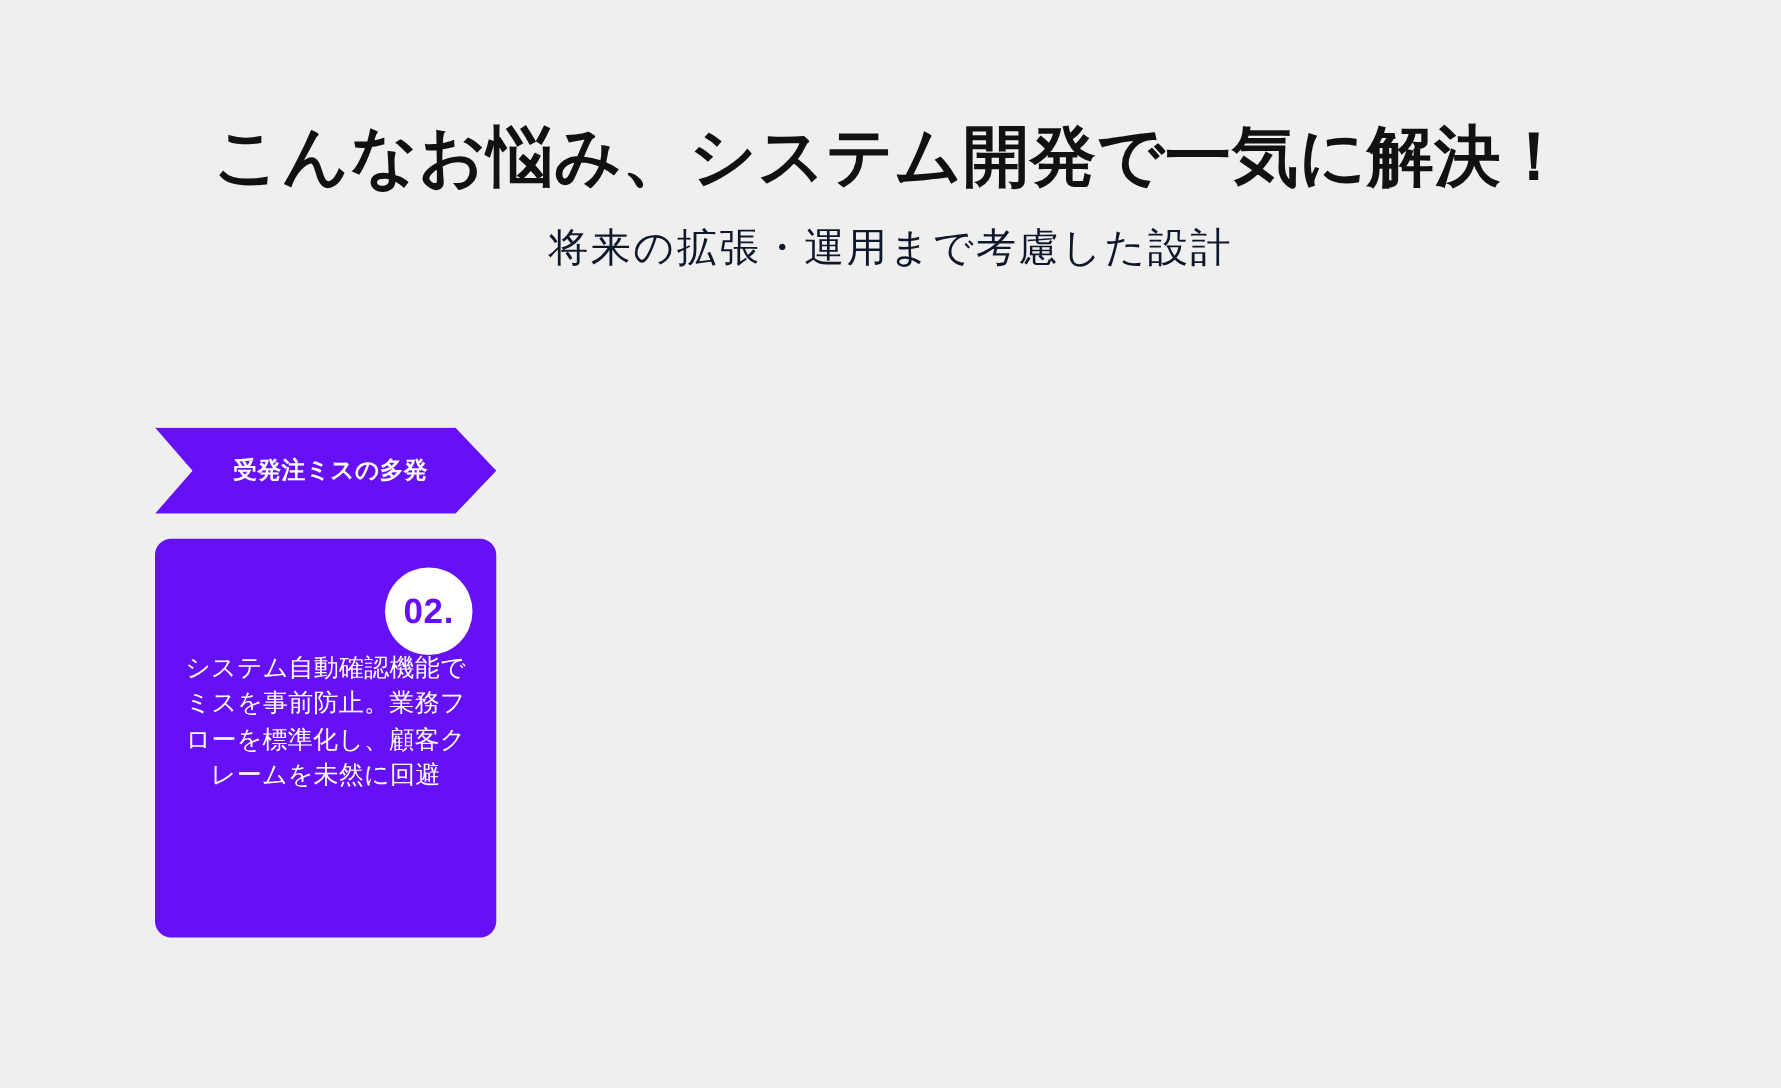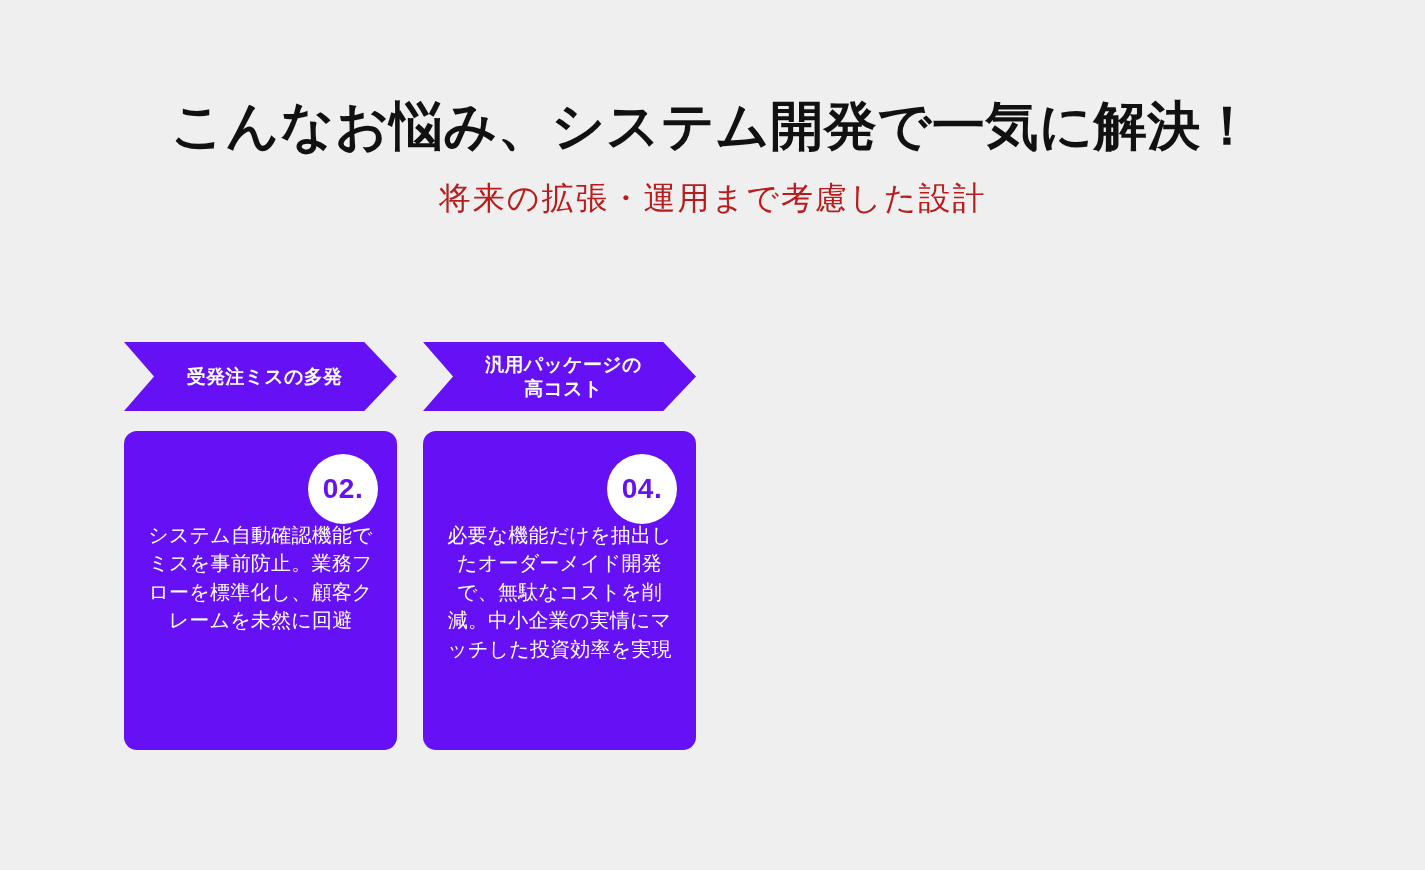--- a/index.html
+++ b/index.html
@@ -37,21 +37,21 @@
     letter-spacing: 0.5px;
     color: #111111;
     line-height: 1.15;
     white-space: nowrap;
   }
   .sub-title {
     margin: 0;
     margin-top: 22px;
     font-size: 32px;
     font-weight: 400;
-    color: #b91c1c;
+    color: #0f172a;
     letter-spacing: 2px;
     line-height: 1.2;
     white-space: nowrap;
   }
 
   
   .columns {
     position: absolute;
     top: 342px;
     left: 124px;
@@ -168,25 +168,15 @@
       <div class="ribbon">
         <span class="ribbon-label">受発注ミスの多発</span>
       </div>
       <div class="card dark">
         <div class="badge">02.</div>
         <p class="card-body">システム自動確認機能でミスを事前防止。業務フローを標準化し、顧客クレームを未然に回避</p>
       </div>
     </div>
 
 
-    <div class="column">
-      <div class="ribbon">
-        <span class="ribbon-label">汎用パッケージの
-高コスト</span>
-      </div>
-      <div class="card dark">
-        <div class="badge">04.</div>
-        <p class="card-body">必要な機能だけを抽出したオーダーメイド開発で、無駄なコストを削減。中小企業の実情にマッチした投資効率を実現</p>
-      </div>
-    </div>
 
   </div>
 </div>
 
 </body></html>

